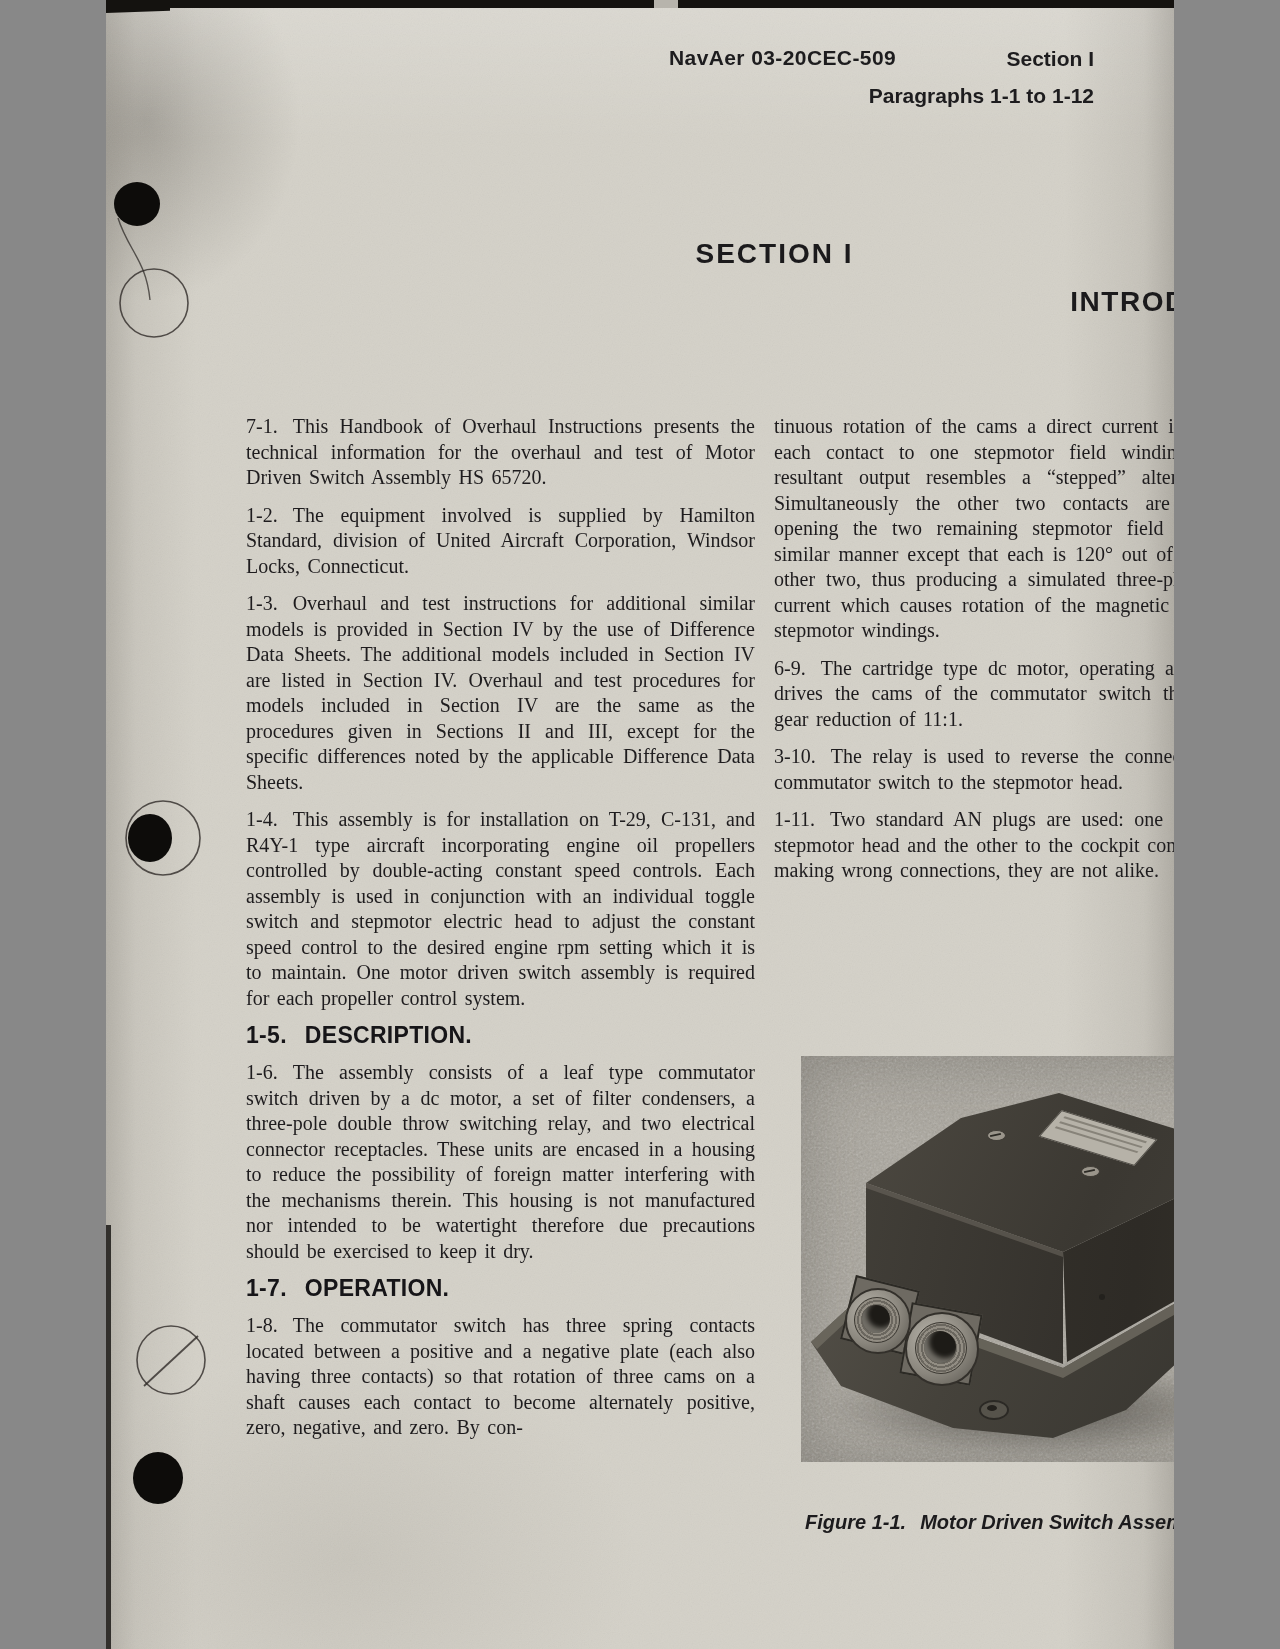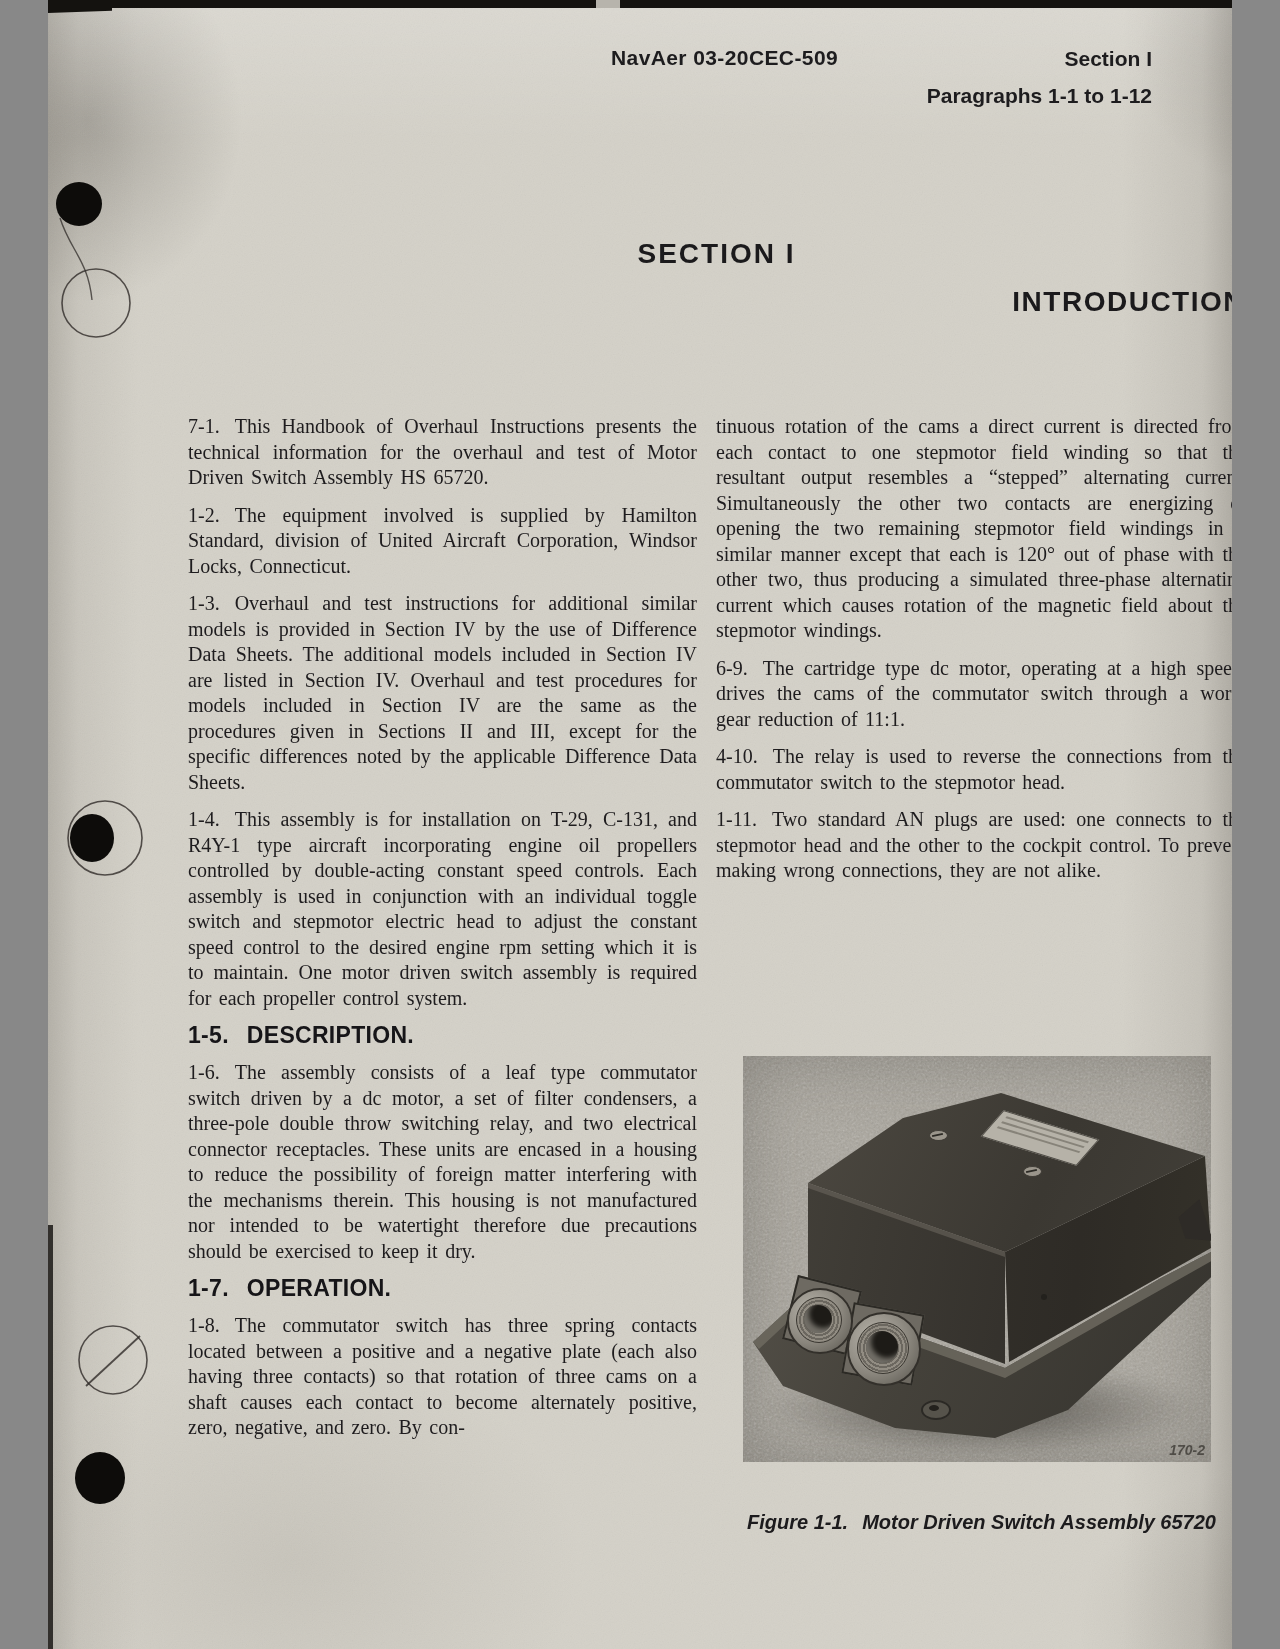--- a/index.html
+++ b/index.html
@@ -1,18 +1,18 @@
 <!DOCTYPE html>
 <html><head>
 <meta charset="utf-8">
 <style>
   html,body{margin:0;padding:0;background:#888;}
   .page{
     position:relative;
-    width:1184px;height:1649px;
+    width:1068px;height:1649px;
     margin:0 auto;
     background:#d4d1c8;
     overflow:hidden;
     font-family:"Liberation Serif", serif;
     color:#201e20;
   }
   
   .shade{position:absolute;inset:0;pointer-events:none;
     background:
       linear-gradient(to right, rgba(95,90,82,.28) 0px, rgba(95,90,82,.10) 30px, rgba(0,0,0,0) 90px),
@@ -169,21 +169,21 @@
     <p class="bp"><span class="pn">1-4.</span><span>This assembly is for installation on T-29, C-131, and R4Y-1 type aircraft incorporating engine oil propellers controlled by double-acting constant speed controls. Each assembly is used in conjunction with an individual toggle switch and stepmotor electric head to adjust the constant speed control to the desired engine rpm setting which it is to maintain. One motor driven switch assembly is required for each propeller control system.</span></p>
     <h3 class="sh"><span class="pn">1-5.</span><span>DESCRIPTION.</span></h3>
     <p class="bp"><span class="pn">1-6.</span><span>The assembly consists of a leaf type commutator switch driven by a dc motor, a set of filter condensers, a three-pole double throw switching relay, and two electrical connector receptacles. These units are encased in a housing to reduce the possibility of foreign matter interfering with the mechanisms therein. This housing is not manufactured nor intended to be watertight therefore due precautions should be exercised to keep it dry.</span></p>
     <h3 class="sh"><span class="pn">1-7.</span><span>OPERATION.</span></h3>
     <p class="bp"><span class="pn">1-8.</span><span>The commutator switch has three spring contacts located between a positive and a negative plate (each also having three contacts) so that rotation of three cams on a shaft causes each contact to become alternately positive, zero, negative, and zero. By con-</span></p>
   </div>
 
   <div class="col col-right">
     <p class="bp"><span>tinuous rotation of the cams a direct current is directed from each contact to one stepmotor field winding so that the resultant output resembles a “stepped” alternating current. Simultaneously the other two contacts are energizing or opening the two remaining stepmotor field windings in a similar manner except that each is 120° out of phase with the other two, thus producing a simulated three-phase alternating current which causes rotation of the magnetic field about the stepmotor windings.</span></p>
     <p class="bp"><span class="pn">6-9.</span><span>The cartridge type dc motor, operating at a high speed, drives the cams of the commutator switch through a worm gear reduction of 11:1.</span></p>
-    <p class="bp"><span class="pn">4-10.</span><span>The relay is used to reverse the connections from the commutator switch to the stepmotor head.</span></p>
+    <p class="bp"><span class="pn">3-10.</span><span>The relay is used to reverse the connections from the commutator switch to the stepmotor head.</span></p>
     <p class="bp"><span class="pn">1-11.</span><span>Two standard AN plugs are used: one connects to the stepmotor head and the other to the cockpit control. To prevent making wrong connections, they are not alike.</span></p>
   </div>
 
   <div class="figure">
     <svg class="fig-grain" xmlns="http://www.w3.org/2000/svg">
       <filter id="fgrain">
           <feTurbulence type="fractalNoise" baseFrequency="0.45" numOctaves="3" stitchTiles="stitch"></feTurbulence>
           <feColorMatrix type="saturate" values="0"></feColorMatrix>
         </filter>
       <rect width="100%" height="100%" filter="url(#fgrain)"></rect>

